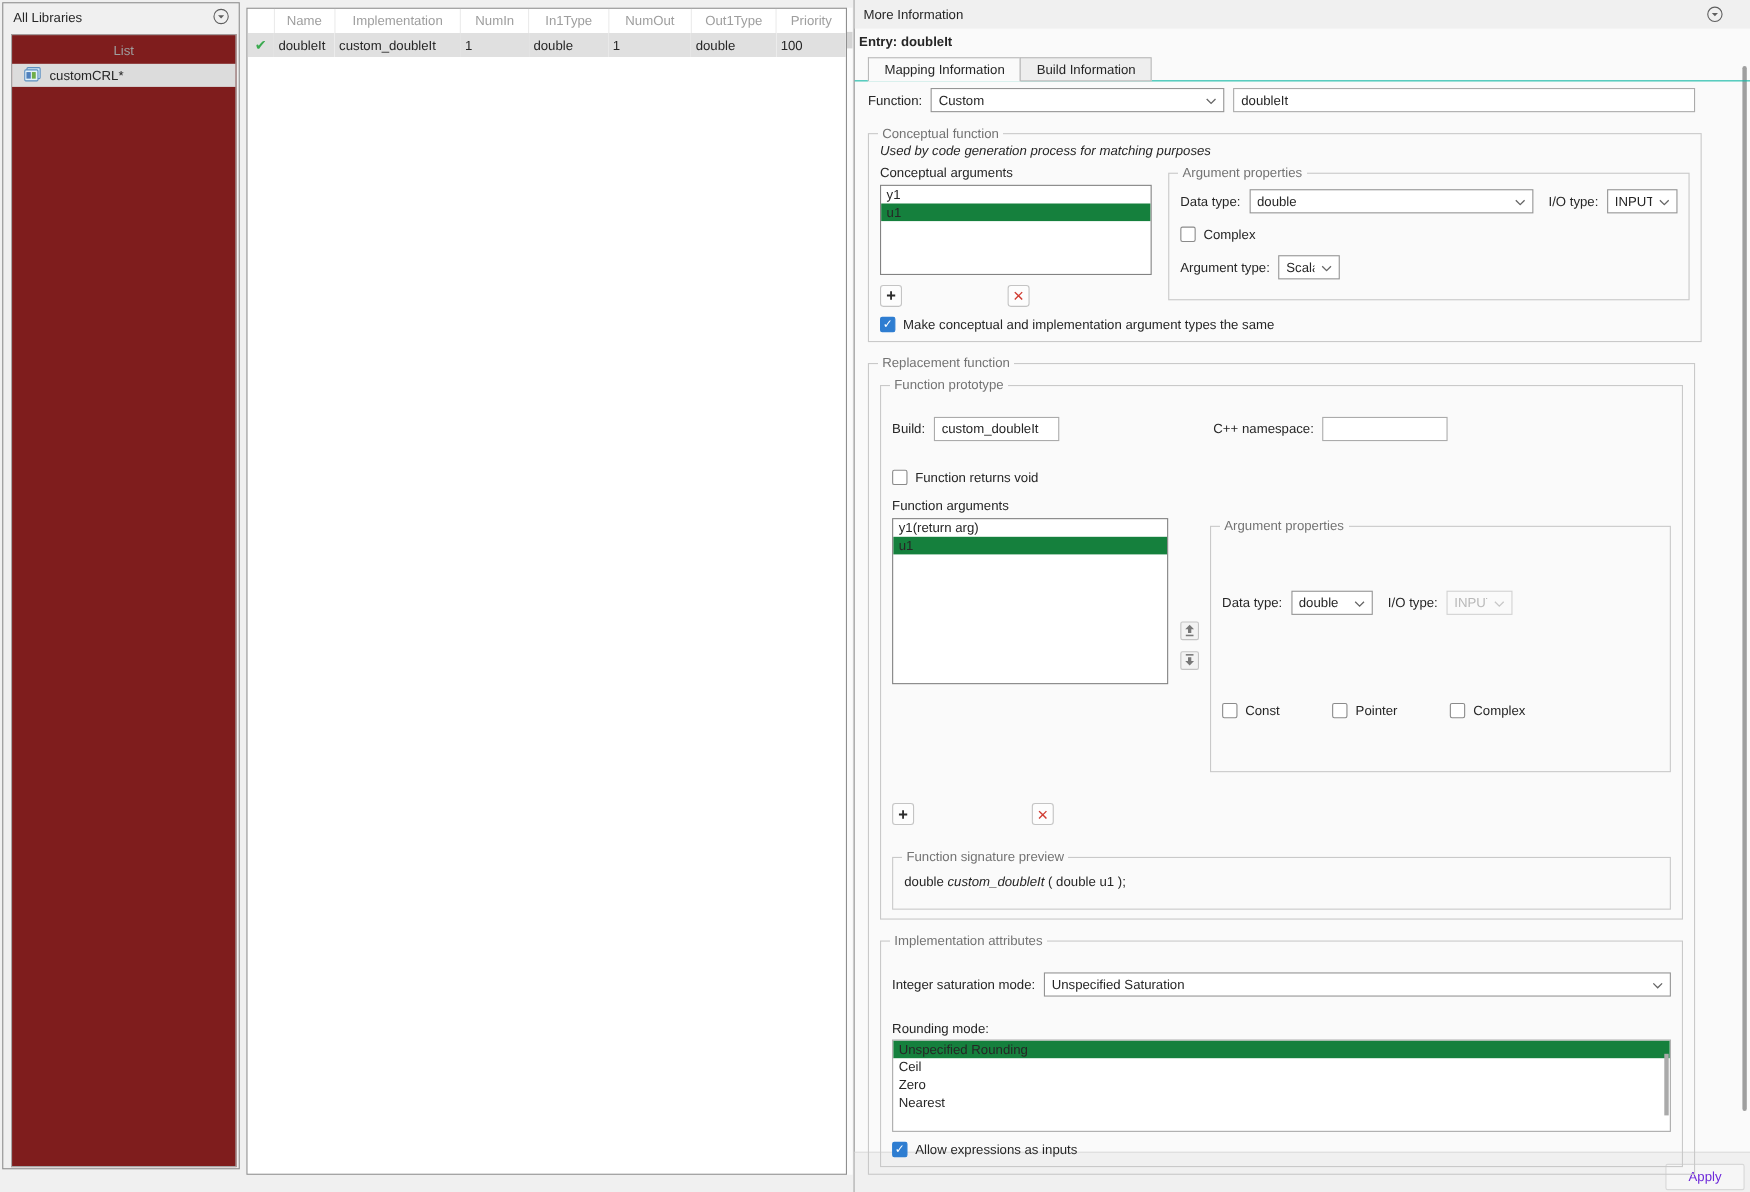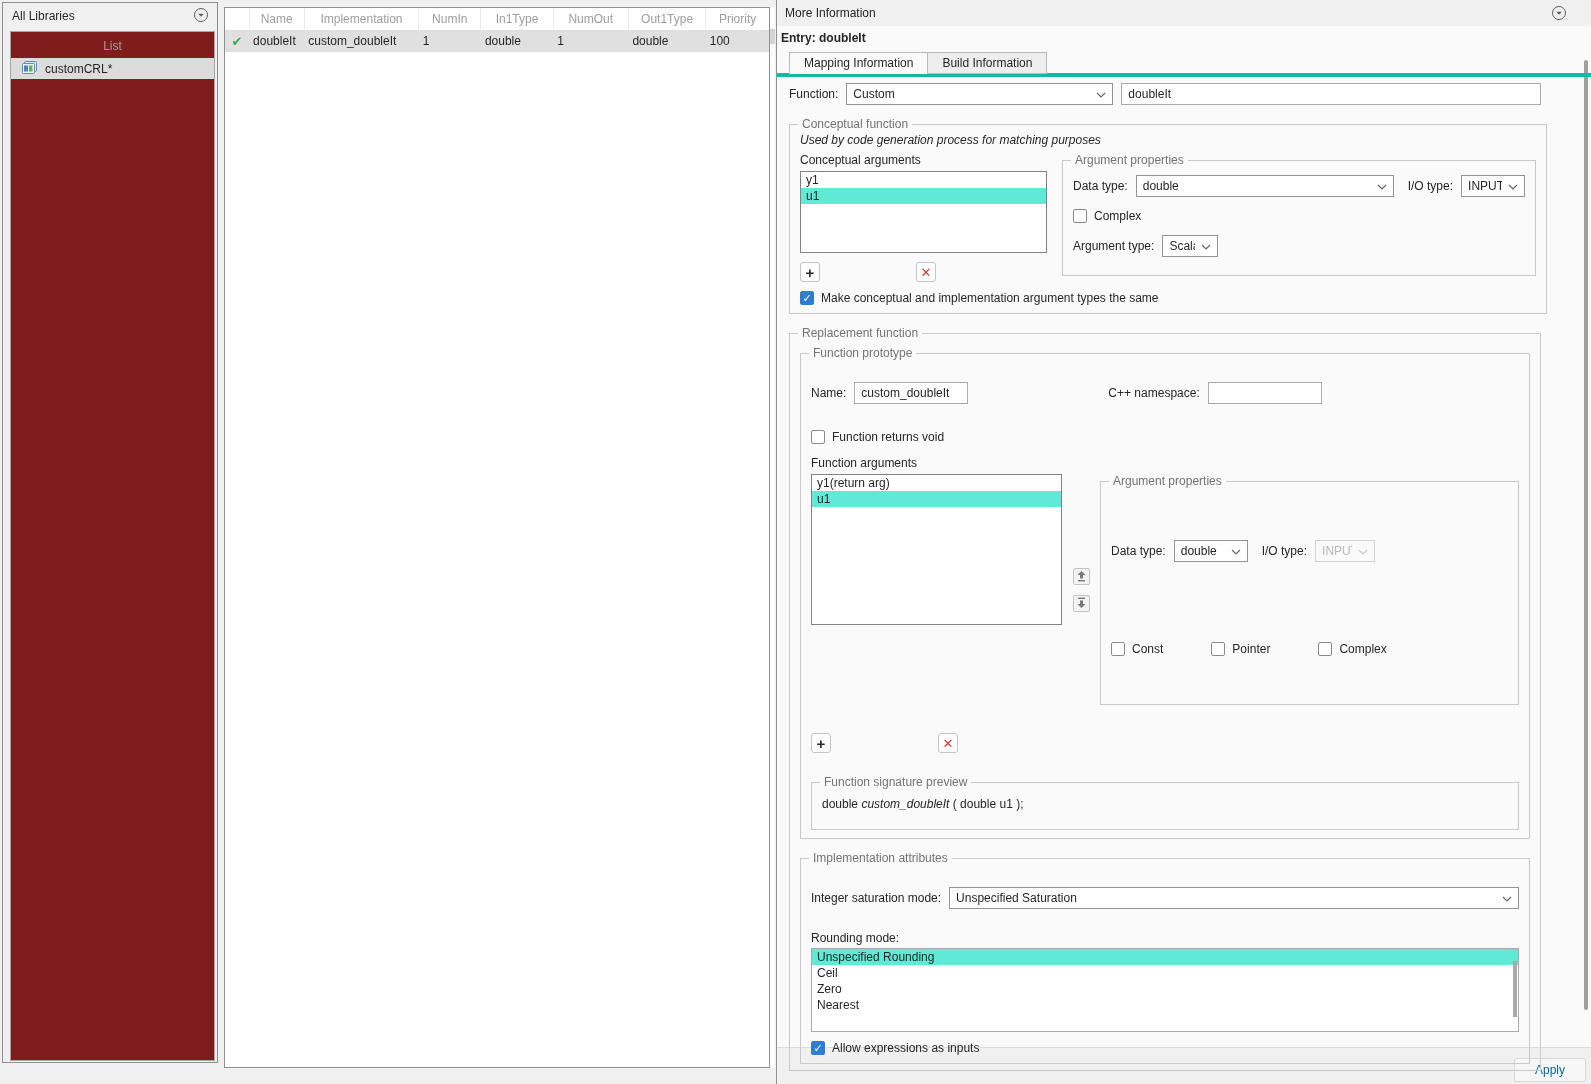--- a/index.html
+++ b/index.html
@@ -66,21 +66,21 @@
   }
   .rp-scrollbar { position:absolute; right:3px; top:60px; width:4px; height:950px; background:#9f9f9f; border-radius:2px; }
   .entry-title { font-weight:bold; padding:5px 0 0 4px; height:20px; }
   .tabs { display:flex; padding-left:12px; position:relative; z-index:2; margin-top:6px; }
   .tab {
     height:22px; display:flex; align-items:center; padding:0 14px;
     border:1px solid #b9b9b9; margin-right:-1px; background:#eeeeee; color:#262626;
   }
   .tab.active { background:#fafafa; border-bottom:1px solid #fafafa; }
   .tab-content {
-    border-top:4px solid #14b8a6; margin-top:-1px; padding:0 50px 0 12px; position:relative; z-index:1;
+    border-top:1px solid #14b8a6; margin-top:-1px; padding:0 50px 0 12px; position:relative; z-index:1;
   }
 
   .row { display:flex; align-items:center; }
   .lbl { white-space:nowrap; }
 
   
   .dd {
     height:22px; background:#ffffff; border:1px solid #949494; display:flex;
     align-items:center; justify-content:space-between; padding:0 6px; gap:6px;
   }
@@ -93,42 +93,42 @@
   .cb {
     width:14px; height:14px; border:1px solid #8a8a8a; border-radius:2px; background:#fff;
     display:inline-flex; align-items:center; justify-content:center; flex:0 0 auto;
     font-size:11px; line-height:1; color:transparent;
   }
   .cb.checked { background:#2e7dd1; border-color:#2e7dd1; color:#ffffff; }
   .cb-row { display:flex; align-items:center; gap:7px; }
 
   .listbox { background:#ffffff; border:1px solid #828282; overflow:hidden; position:relative; }
   .list-item { height:16px; line-height:16px; padding-left:5px; white-space:nowrap; }
-  .list-item.selected { background:#5eead4; }
+  .list-item.selected { background:#15803d; }
 
   .sq-btn {
     width:20px; height:20px; border:1px solid #c4c4c4; border-radius:3px; background:#fdfdfd;
     display:inline-flex; align-items:center; justify-content:center;
     font-size:15px; font-weight:bold; color:#2b2b2b; line-height:1;
   }
   .sq-btn.red { color:#d03b31; font-size:13px; }
   .arrow-btn {
     width:17px; height:17px; border:1px solid #c4c4c4; border-radius:2px; background:#f3f3f3;
     display:flex; align-items:center; justify-content:center;
   }
 
   fieldset { border:1px solid #c9c9c9; padding:0 10px 8px 10px; }
   legend { padding:0 4px; margin-left:-2px; color:#737373; }
 
   .note { font-style:italic; margin-top:2px; }
 
   .apply-btn {
     position:absolute; right:5px; top:10px; width:72px; height:24px;
     background:#f6f6f6; border:1px solid #d8d8d8; border-radius:2px;
-    color:#0369a1; font-size:12px; font-family:inherit;
+    color:#6d28d9; font-size:12px; font-family:inherit;
   }
   .bottom-bar {
     position:absolute; left:0; right:0; bottom:0; height:37px;
     background:#f0f0f0; border-top:1px solid #dcdcdc;
   }
   .sig-text { padding:8px 0 10px 0; }
   .rounding-scroll { position:absolute; right:1px; top:12px; width:4px; height:56px; background:#aaaaaa; }
 </style>
 </head>
 <body>
@@ -289,21 +289,21 @@
         </div>
       </fieldset>
 
       <fieldset style="margin-top:12px; padding-bottom:6px;">
         <legend>Replacement function</legend>
 
         <fieldset style="margin-top:6px;">
           <legend>Function prototype</legend>
 
           <div class="row" style="margin-top:22px; gap:8px;">
-            <span class="lbl">Name:</span>
+            <span class="lbl">Build:</span>
             <div class="tf" style="width:114px;">custom_doubleIt</div>
             <span class="lbl" style="margin-left:132px;">C++ namespace:</span>
             <div class="tf" style="width:114px;"></div>
           </div>
 
           <div class="cb-row" style="margin-top:26px;">
             <span class="cb">✓</span>
             <span>Function returns void</span>
           </div>
 

